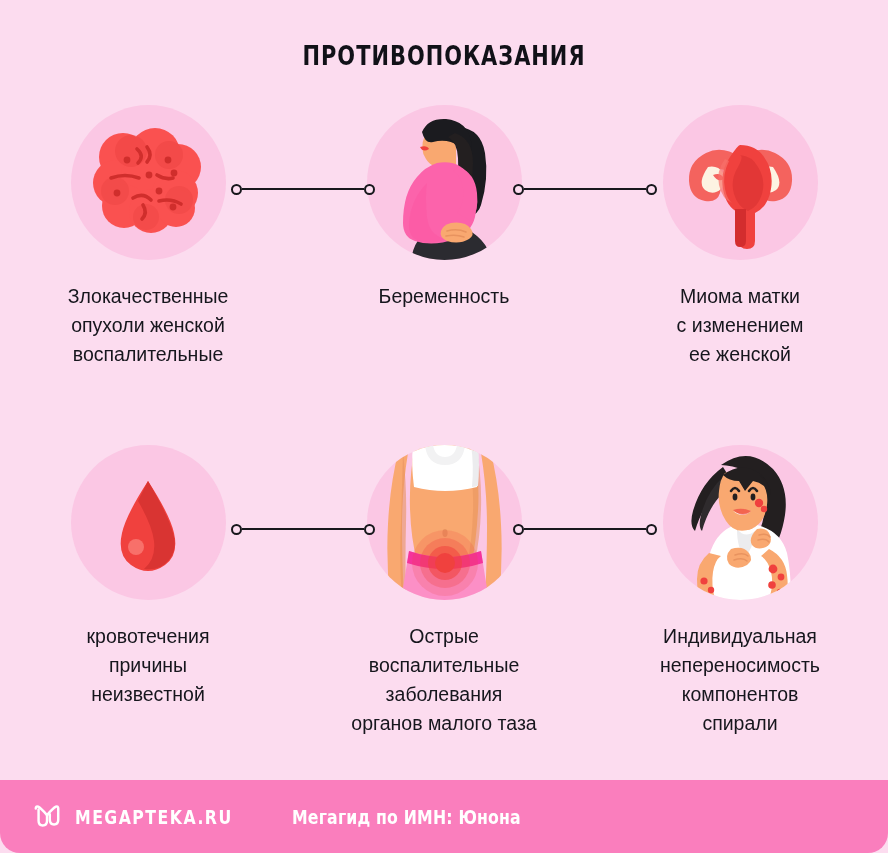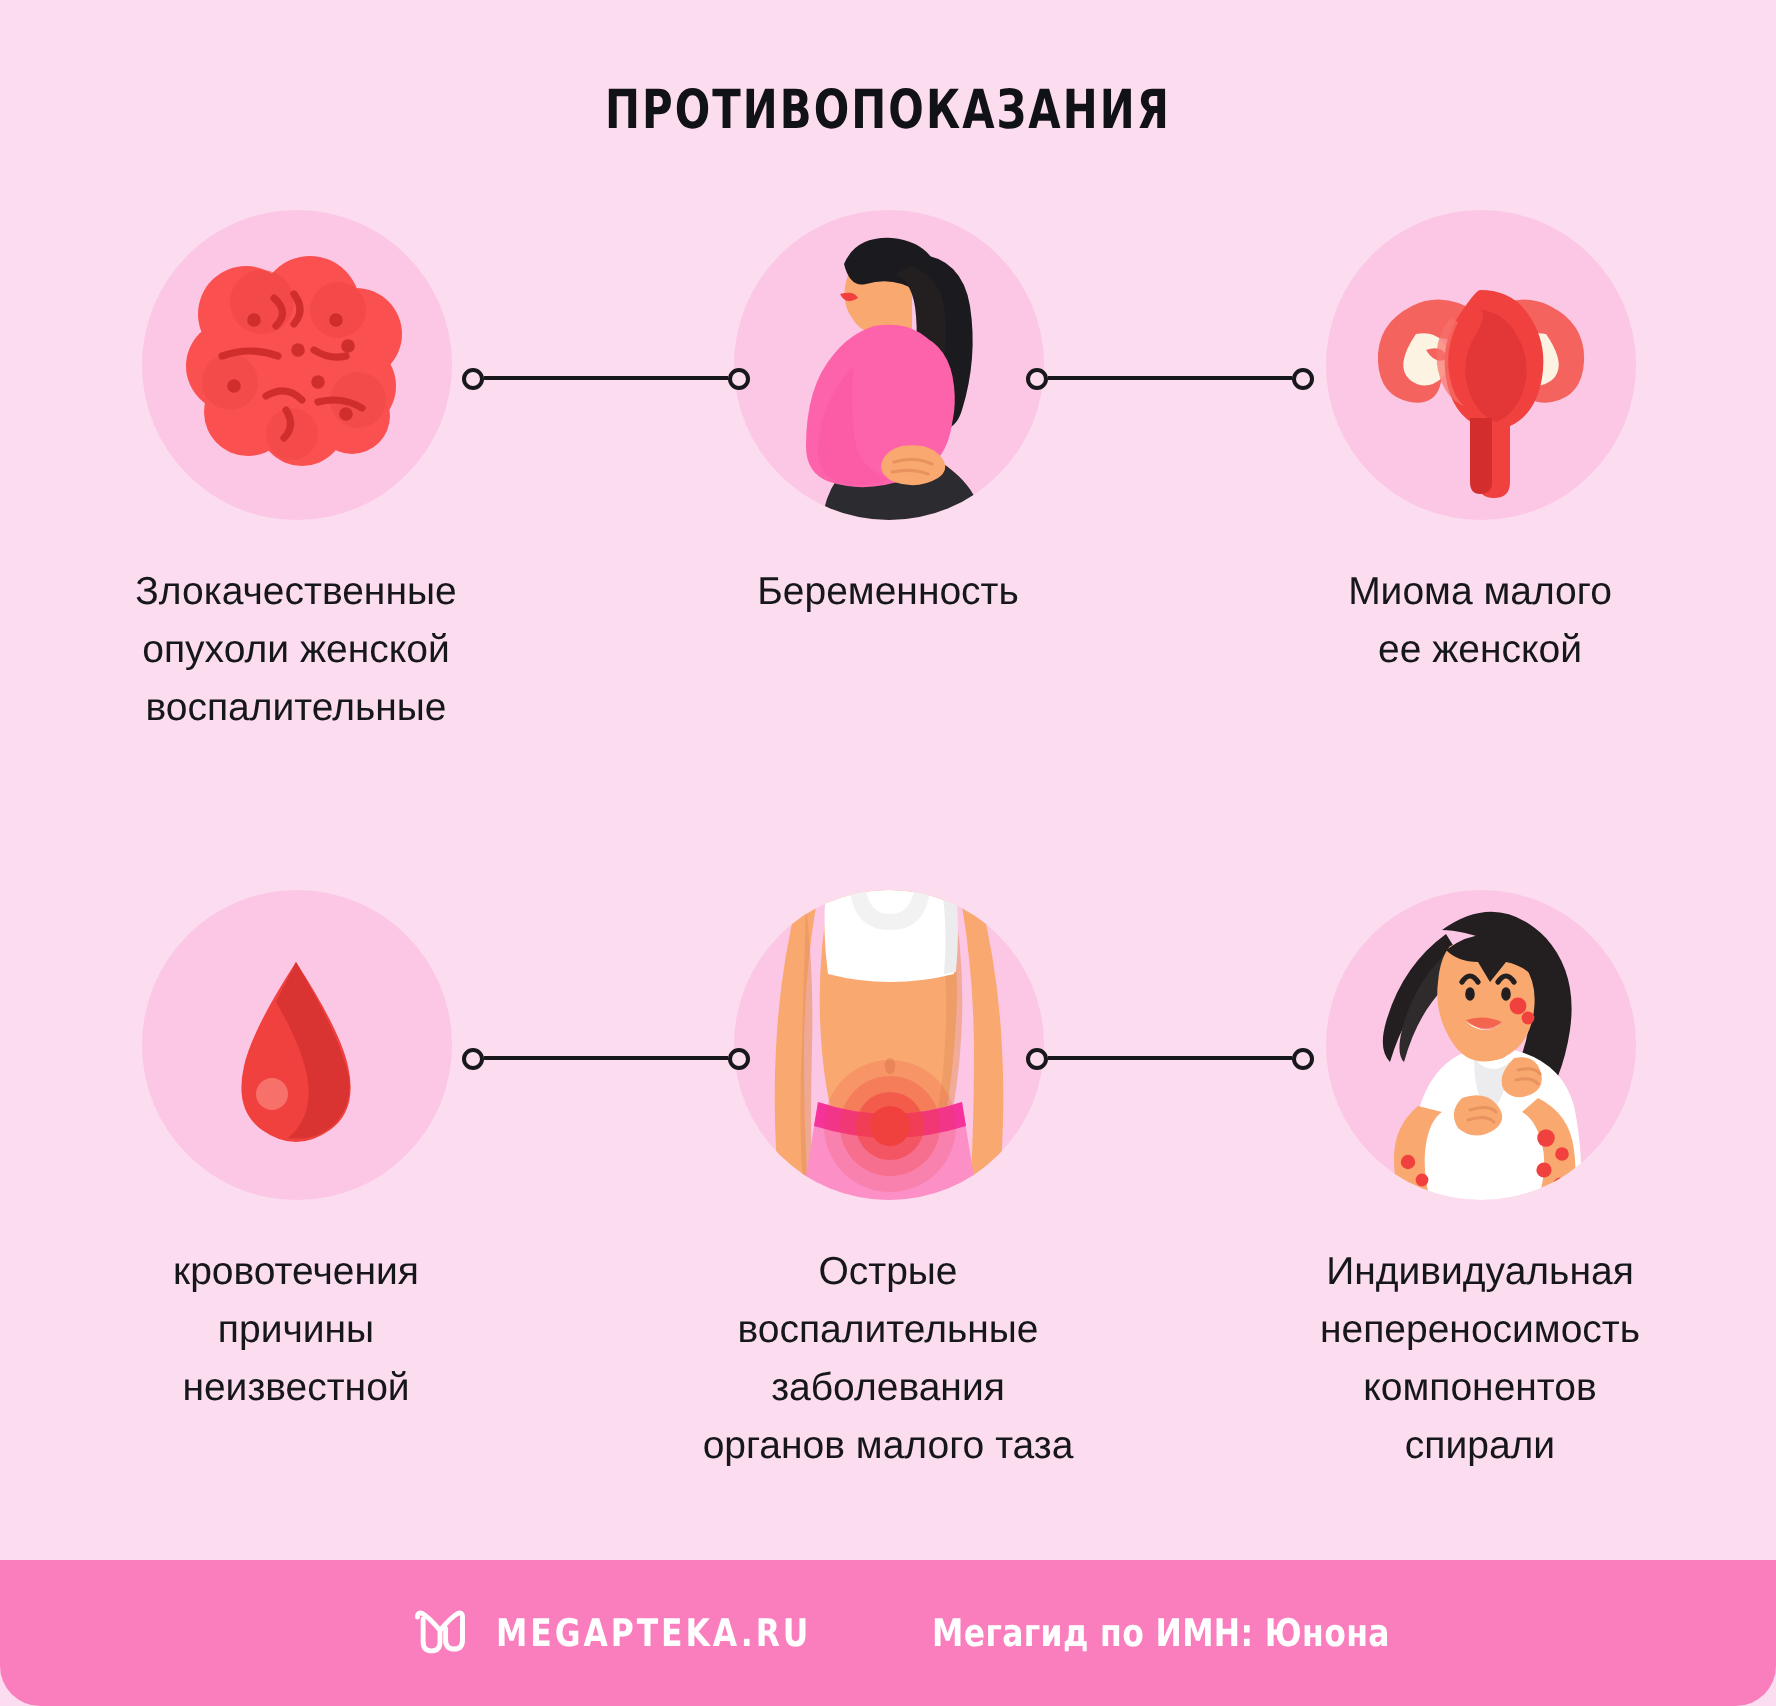--- a/index.html
+++ b/index.html
@@ -63,21 +63,21 @@
   .connector .bar{
     height:2.2px;background:#17171c;flex:1 1 auto;
   }
   .conn-1{left:231px;width:144px;}
   .conn-2{left:513px;width:144px;}
 
   
   .footer{
     position:absolute;left:0;bottom:0;width:888px;height:73px;
     background:#fa7ebd;
-    display:flex;align-items:center;justify-content:center;
+    display:flex;align-items:center;
   }
   .logo-mark{margin-left:32px;width:30px;height:30px;flex:none;}
   .logo-mark svg{display:block;}
   .brand{
     margin-left:13px;
     font-family:"DejaVu Sans Condensed","Liberation Sans",sans-serif;
     font-size:19px;font-weight:700;letter-spacing:1.6px;color:#ffffff;
     transform:scaleX(0.92);transform-origin:left center;
   }
   .tagline{
@@ -208,21 +208,22 @@
             <path d="M77 40 q16 0 24 12 q10 14 7 32 q-3 18 -16 24 l0 28 q0 8 -8 8 q-8 0 -8 -8 l0 -28 q-13 -6 -16 -24 q-3 -18 7 -32 q8 -12 10 -12 z" fill="#f0413e"></path>
 
             <path d="M77 50 q12 1 18 12 q8 13 4 27 q-4 13 -14 17 q-10 -4 -14 -17 q-4 -14 4 -27 q6 -11 2 -12 z" fill="#d32d2e" opacity="0.5"></path>
 
             <path d="M72 104 l11 0 l0 32 q0 6 -6 6 q-5 0 -5 -6 z" fill="#d32d2e"></path>
 
             <path d="M66 56 q-7 14 -4 28 q2 10 7 14 q-10 -4 -13 -18 q-3 -14 6 -26 z" fill="#f8706a" opacity="0.7"></path>
           </svg>
         </div>
         <div class="caption">
-          <span>Миома малого</span>
+          <span>Миома матки</span>
+          <span>с изменением</span>
           <span>ее женской</span>
         </div>
       </div>
 
     </div>
 
     <div class="row">
 
       <div class="connector conn-1">
         <span class="dot"></span>

